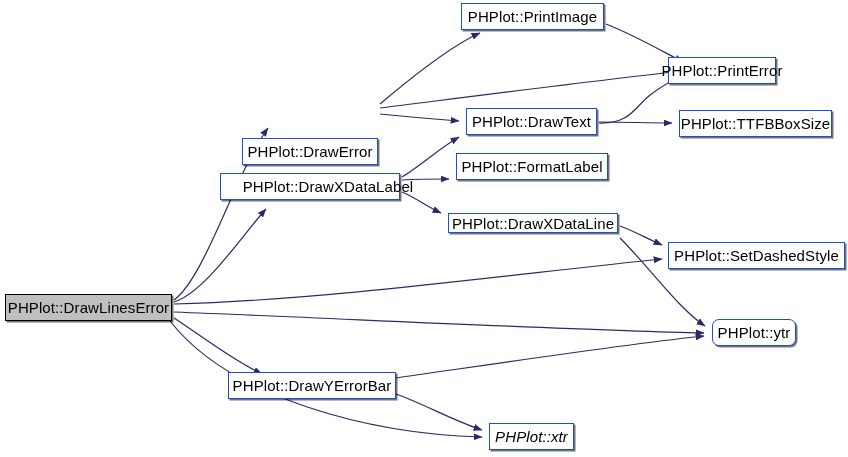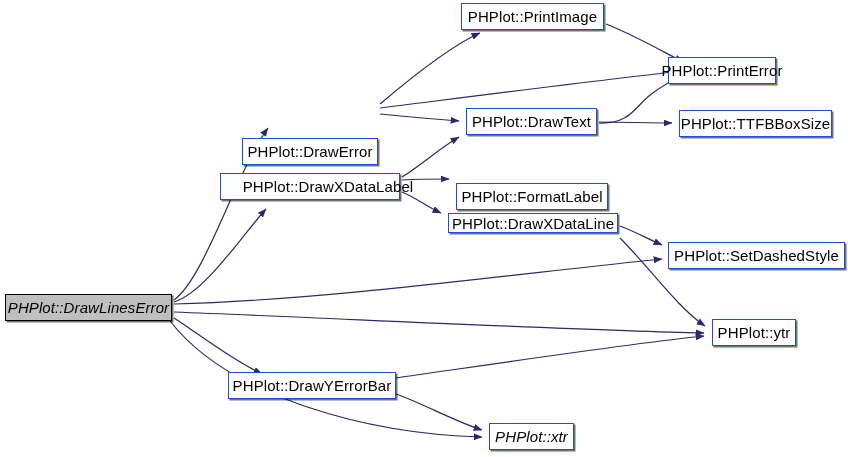--- a/index.html
+++ b/index.html
@@ -76,51 +76,51 @@
         <path d="M 599 123 C 630 124 634 108 650 95 C 662 86 672 80 683 76" fill="none" stroke="#2a2a6a" stroke-width="1.2" marker-end="url(#arrowhead)"></path>
         <path d="M 599 122 C 622 122 650 123 672 123" fill="none" stroke="#2a2a6a" stroke-width="1.2" marker-end="url(#arrowhead)"></path>
         <path d="M 620 226 C 636 232 646 238 662 245" fill="none" stroke="#2a2a6a" stroke-width="1.2" marker-end="url(#arrowhead)"></path>
         <path d="M 620 238 C 650 268 678 308 705 326" fill="none" stroke="#2a2a6a" stroke-width="1.2" marker-end="url(#arrowhead)"></path>
         <path d="M 396 378 C 480 366 626 344 704 336" fill="none" stroke="#2a2a6a" stroke-width="1.2" marker-end="url(#arrowhead)"></path>
         <path d="M 396 394 C 424 404 454 421 482 430" fill="none" stroke="#2a2a6a" stroke-width="1.2" marker-end="url(#arrowhead)"></path>
       </g>
   </svg>
 
   <div id="nodes-group">
-      <div class="gnode root" style="left: 5px; top: 294px; width: 167px; height: 27px; font-style: italic;">
+      <div class="gnode root" style="left: 5px; top: 294px; width: 167px; height: 27px;">
         <span class="gnode-label">PHPlot::DrawLinesError</span>
       </div>
       <div class="gnode" style="left: 242px; top: 96px; width: 136px; height: 27px; margin-top: 42px;">
         <span class="gnode-label">PHPlot::DrawError</span>
       </div>
       <div class="gnode" style="left: 220px; top: 173px; width: 180px; height: 27px; padding-left: 36px;">
         <span class="gnode-label">PHPlot::DrawXDataLabel</span>
       </div>
       <div class="gnode" style="left: 461px; top: 3px; width: 143px; height: 27px;">
         <span class="gnode-label">PHPlot::PrintImage</span>
       </div>
       <div class="gnode" style="left: 668px; top: 57px; width: 108px; height: 27px;">
         <span class="gnode-label">PHPlot::PrintError</span>
       </div>
       <div class="gnode" style="left: 466px; top: 108px; width: 131px; height: 27px;">
         <span class="gnode-label">PHPlot::DrawText</span>
       </div>
       <div class="gnode" style="left: 679px; top: 110px; width: 153px; height: 27px;">
         <span class="gnode-label">PHPlot::TTFBBoxSize</span>
       </div>
-      <div class="gnode" style="left: 456px; top: 183px; width: 152px; height: 27px;">
+      <div class="gnode" style="left: 456px; top: 153px; width: 152px; height: 27px;">
         <span class="gnode-label">PHPlot::FormatLabel</span>
       </div>
       <div class="gnode" style="left: 448px; top: 213px; width: 170px; height: 20px;">
         <span class="gnode-label">PHPlot::DrawXDataLine</span>
       </div>
       <div class="gnode" style="left: 668px; top: 242px; width: 177px; height: 27px;">
         <span class="gnode-label">PHPlot::SetDashedStyle</span>
       </div>
-      <div class="gnode" style="left: 712px; top: 319px; width: 84px; height: 27px;">
+      <div class="gnode" style="left: 712px; top: 319px; width: 84px; height: 27px; border-radius: 7px;">
         <span class="gnode-label">PHPlot::ytr</span>
       </div>
       <div class="gnode" style="left: 228px; top: 372px; width: 168px; height: 27px;">
         <span class="gnode-label">PHPlot::DrawYErrorBar</span>
       </div>
       <div class="gnode" style="left: 489px; top: 423px; width: 85px; height: 27px; font-style: italic;">
         <span class="gnode-label">PHPlot::xtr</span>
       </div>
     </div>
 

